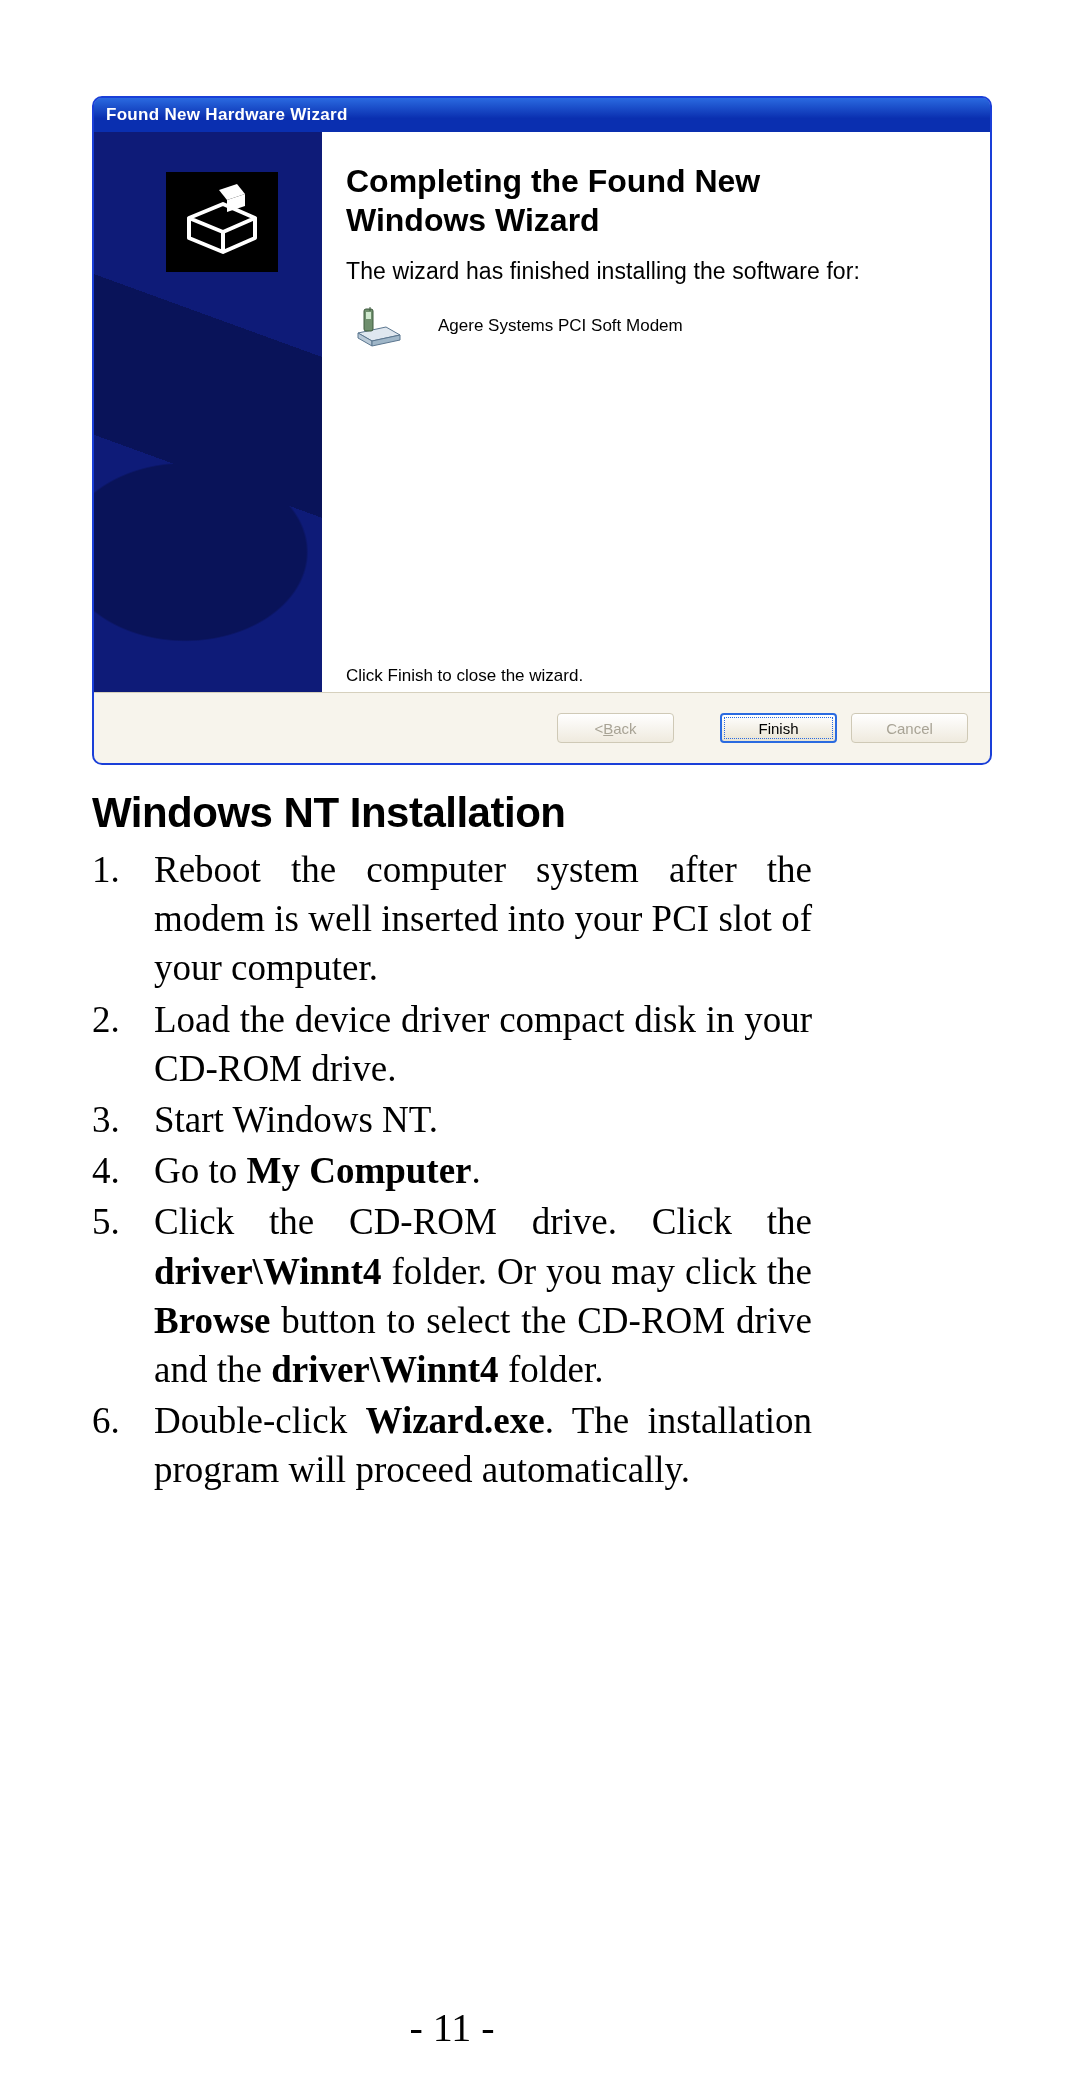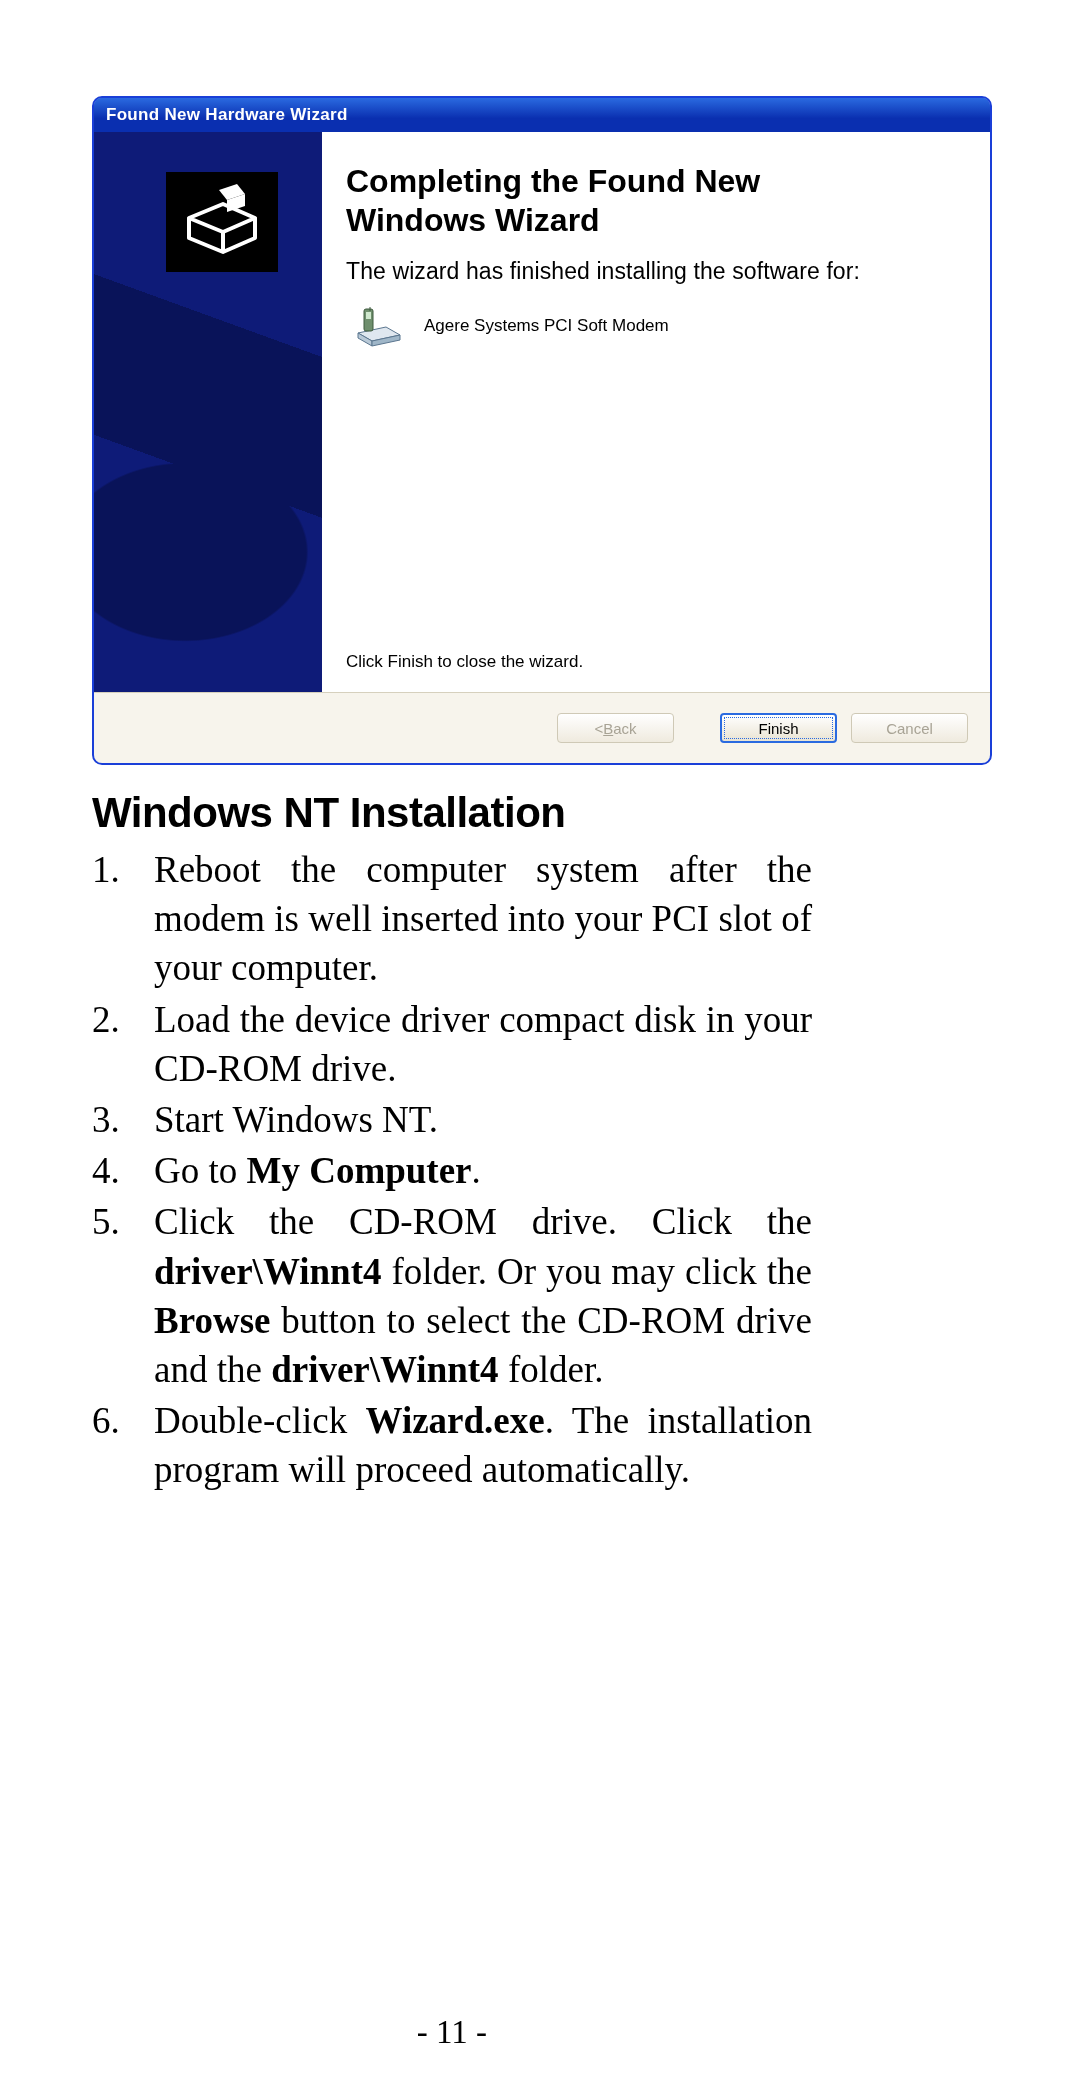--- a/index.html
+++ b/index.html
@@ -87,29 +87,29 @@
     line-height: 1.22;
   }
   .content-sub {
     font-size: 23px;
     margin-top: 18px;
     letter-spacing: 0.1px;
   }
   .device-row {
     display: flex;
     align-items: center;
-    gap: 14px;
+    gap: 28px;
     margin-top: 20px;
     margin-left: 6px;
   }
   .device-icon { width: 52px; height: 42px; flex: 0 0 52px; }
   .device-label { font-size: 17px; margin-left: 6px; }
   .content-bottom-note {
     position: absolute;
-    bottom: 20px;
+    bottom: 6px;
     left: 24px;
     font-size: 17px;
   }
 
   .button-row {
     background: #f7f4ec;
     border-top: 1px solid #d6d0bd;
     height: 70px;
     display: flex;
     justify-content: flex-end;
@@ -172,21 +172,21 @@
     top: 0;
   }
   .justify { text-align: justify; text-justify: inter-word; }
   .b { font-weight: bold; }
 
   .page-number {
     position: absolute;
     bottom: 46px;
     left: 0; right: 0;
     text-align: center;
-    font-size: 33px;
+    font-size: 40px;
     font-family: "Times New Roman", Times, serif;
   }
 </style>
 </head>
 <body>
 
 <div class="page">
 
   <div class="dialog">
     <div class="titlebar">

